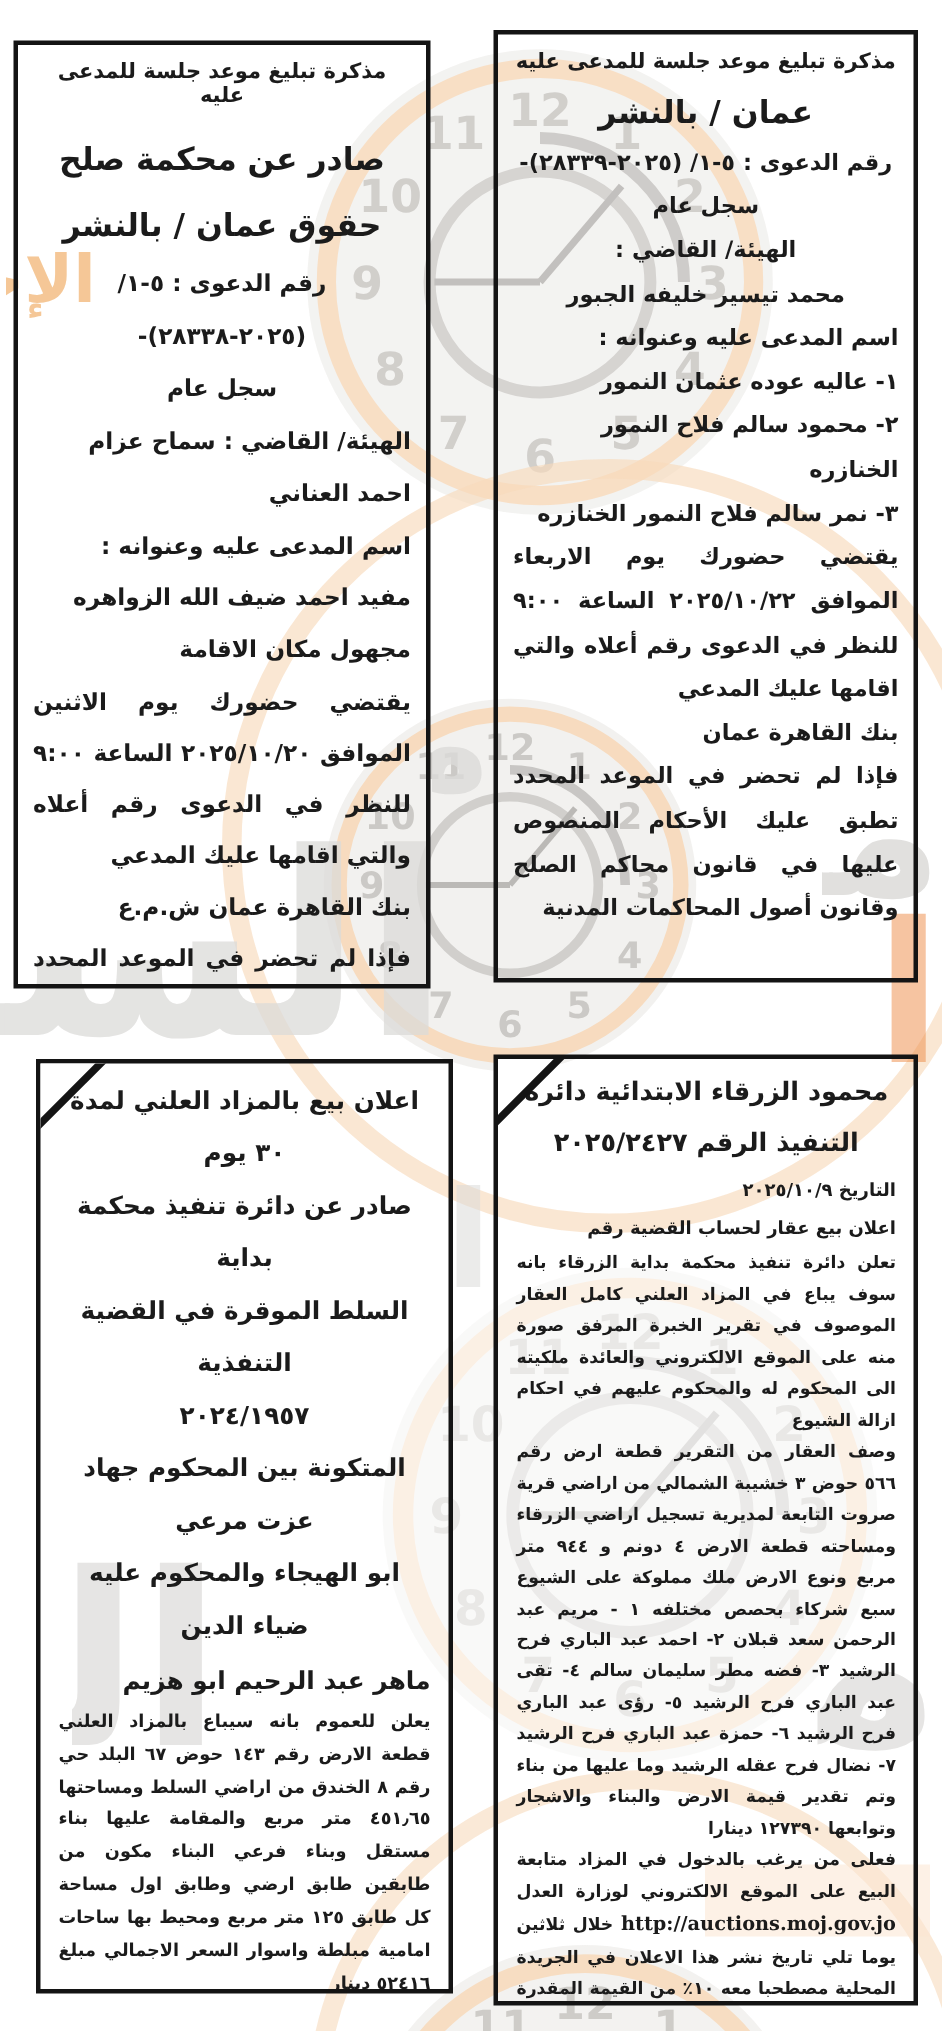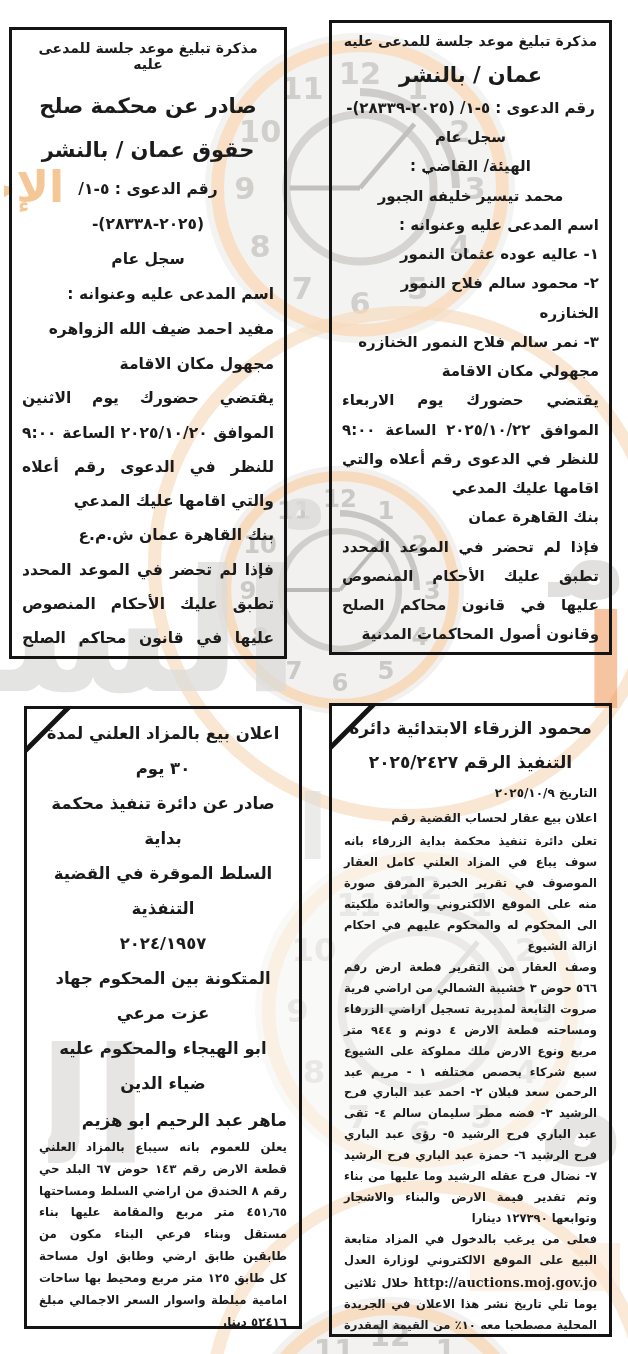--- a/index.html
+++ b/index.html
@@ -183,34 +183,34 @@
       <div>عمان / بالنشر</div>
     </div>
     <div class="t-line t-center">رقم الدعوى : ٥-١/ (٢٠٢٥-٢٨٣٣٩)-</div>
     <div class="t-line t-center">سجل عام</div>
     <div class="t-line t-center">الهيئة/ القاضي :</div>
     <div class="t-line t-center">محمد تيسير خليفه الجبور</div>
     <div class="t-line">اسم المدعى عليه وعنوانه :</div>
     <div class="t-line">١- عاليه عوده عثمان النمور</div>
     <div class="t-line">٢- محمود سالم فلاح النمور الخنازره</div>
     <div class="t-line">٣- نمر سالم فلاح النمور الخنازره</div>
-    <div class="t-line">مجهولي مكان الاقامة</div>
     <p class="t-par">يقتضي حضورك يوم الاربعاء الموافق ٢٠٢٥/١٠/٢٢ الساعة ٩:٠٠ للنظر في الدعوى رقم أعلاه والتي اقامها عليك المدعي</p>
     <div class="t-line">بنك القاهرة عمان</div>
     <p class="t-par">فإذا لم تحضر في الموعد المحدد تطبق عليك الأحكام المنصوص عليها في قانون محاكم الصلح وقانون أصول المحاكمات المدنية</p>
   </section>
 
   <section class="notice box-tl">
     <div class="t-kicker">مذكرة تبليغ موعد جلسة للمدعى عليه</div>
     <div class="t-title">
       <div>صادر عن محكمة صلح</div>
       <div>حقوق عمان / بالنشر</div>
     </div>
     <div class="t-line t-center">رقم الدعوى : ٥-١/ (٢٠٢٥-٢٨٣٣٨)-</div>
     <div class="t-line t-center">سجل عام</div>
+    <div class="t-line">الهيئة/ القاضي : سماح عزام احمد العناني</div>
     <div class="t-line">اسم المدعى عليه وعنوانه :</div>
     <div class="t-line">مفيد احمد ضيف الله الزواهره</div>
     <div class="t-line">مجهول مكان الاقامة</div>
     <p class="t-par">يقتضي حضورك يوم الاثنين الموافق ٢٠٢٥/١٠/٢٠ الساعة ٩:٠٠ للنظر في الدعوى رقم أعلاه والتي اقامها عليك المدعي</p>
     <div class="t-line">بنك القاهرة عمان ش.م.ع</div>
     <p class="t-par">فإذا لم تحضر في الموعد المحدد تطبق عليك الأحكام المنصوص عليها في قانون محاكم الصلح وقانون أصول المحاكمات المدنية</p>
   </section>
 
   <section class="notice box-br">
     <svg class="cut" width="58" height="58" viewBox="0 0 58 58">

